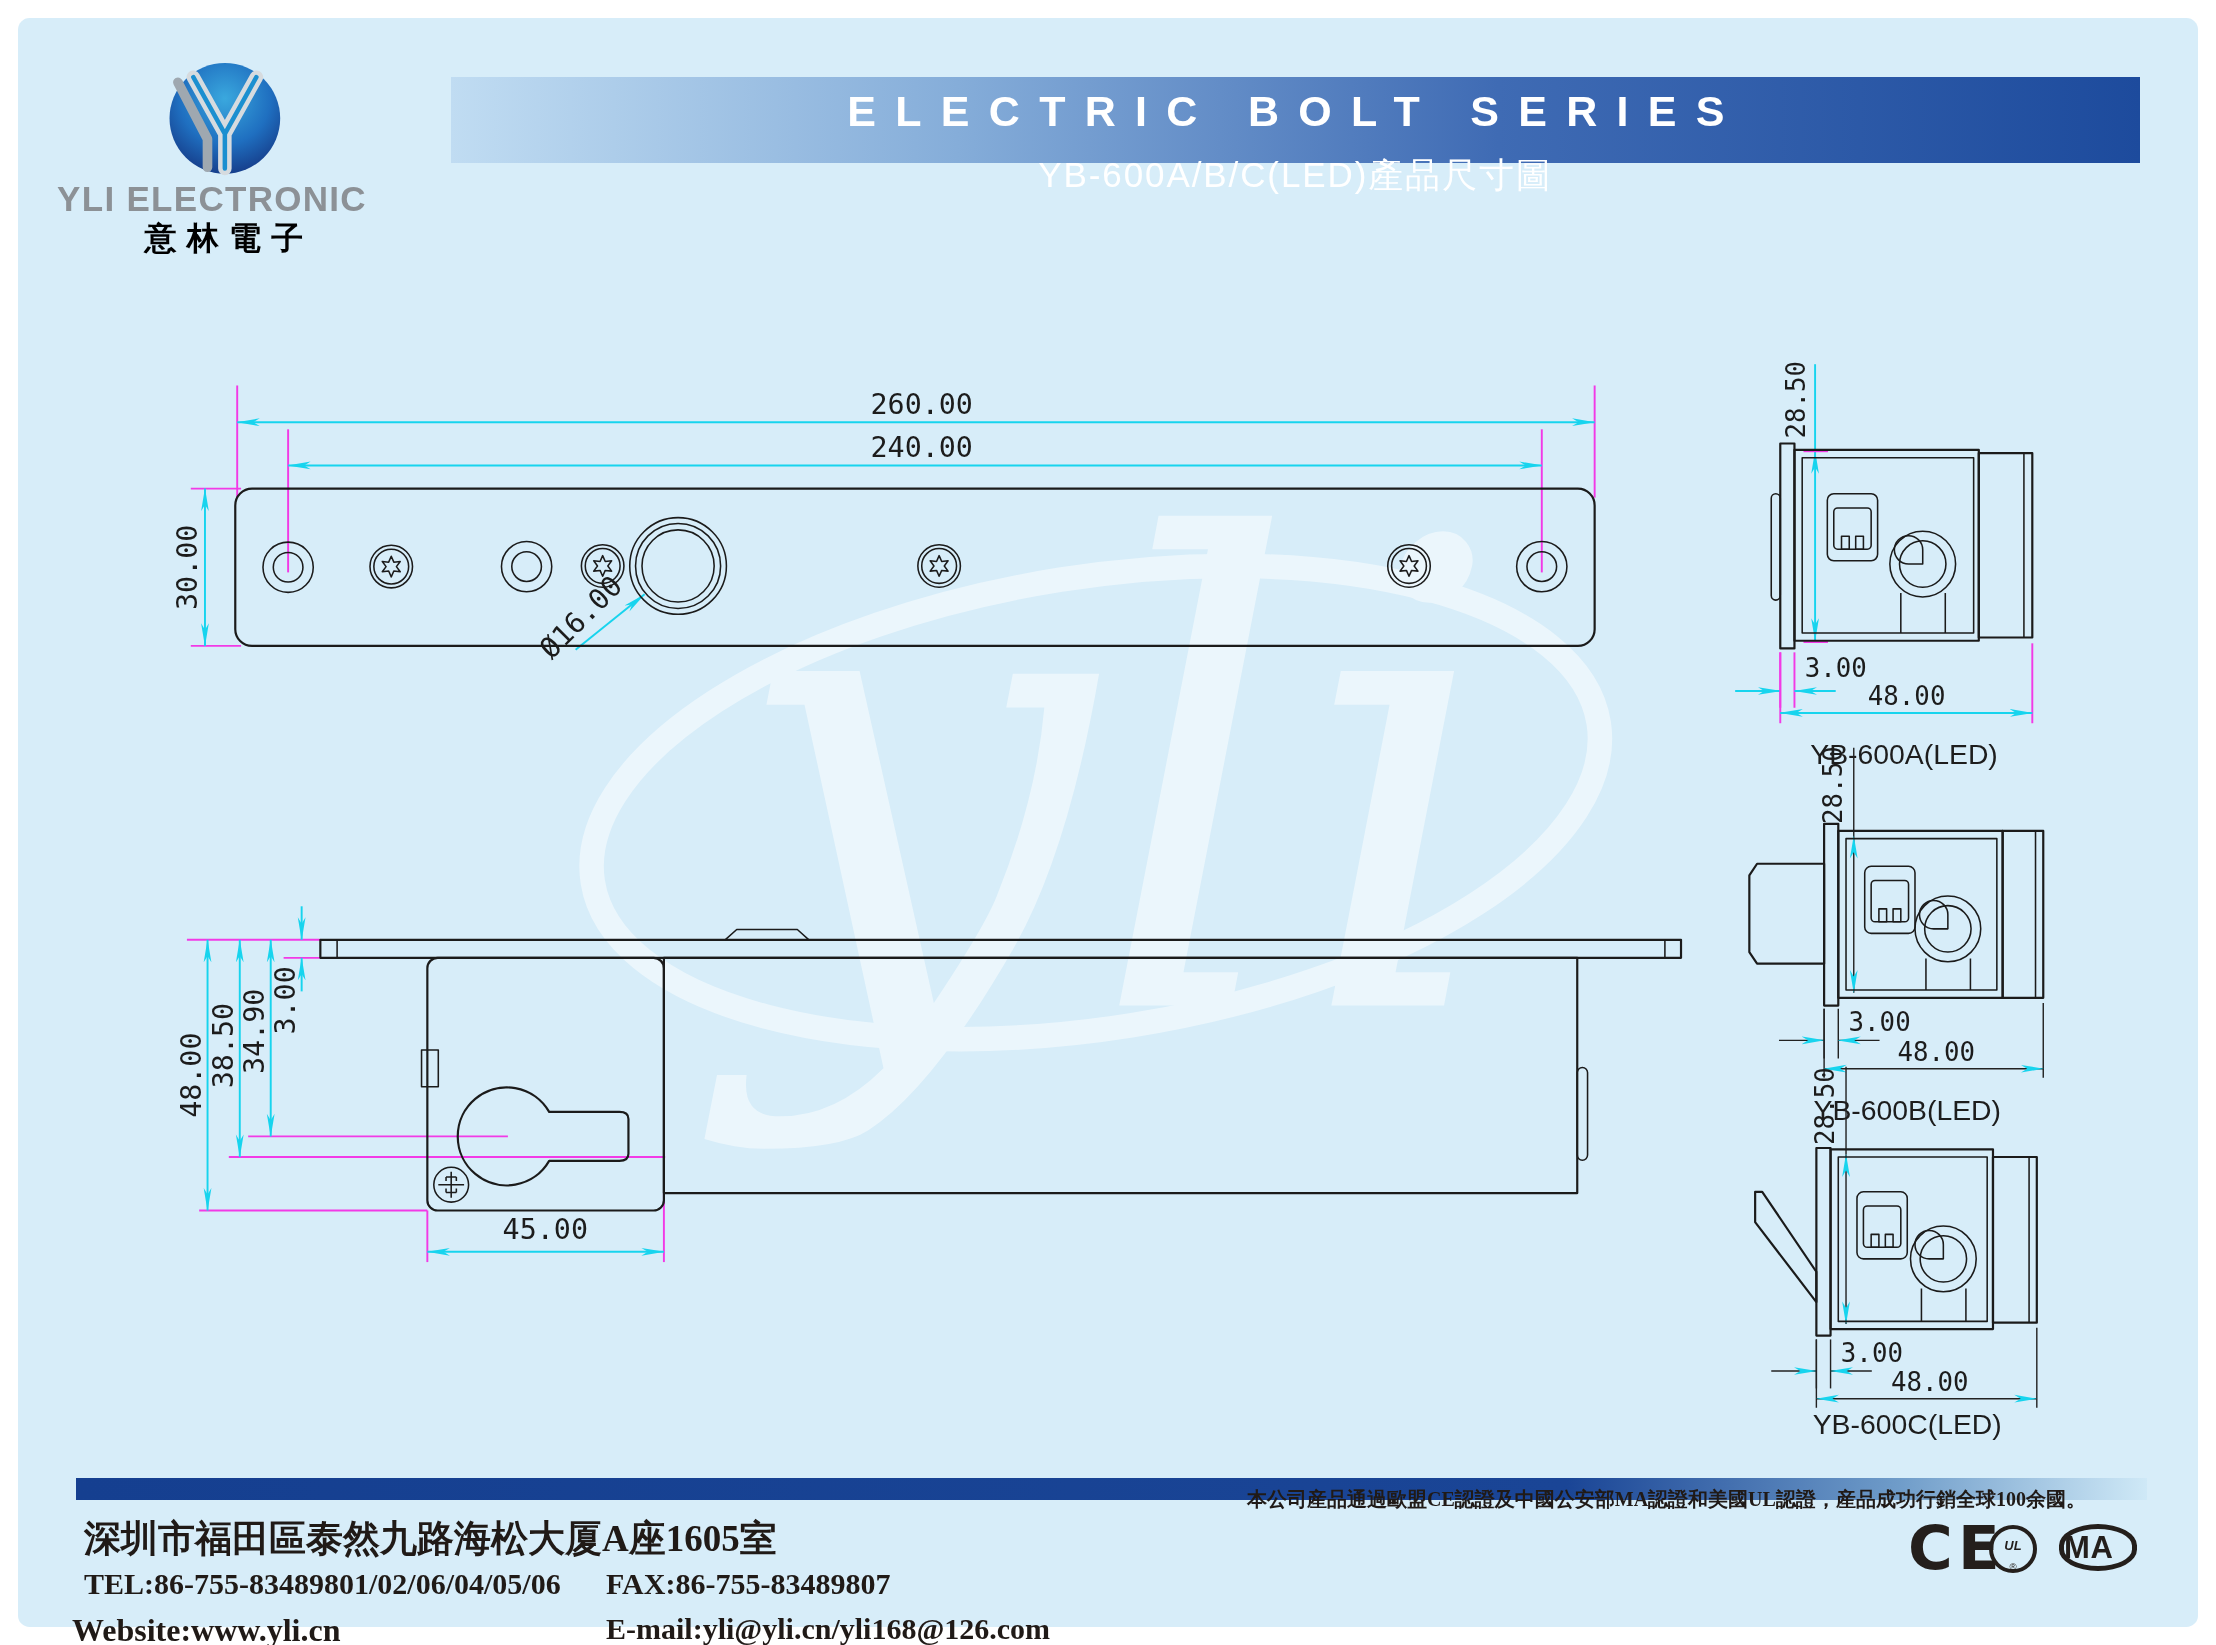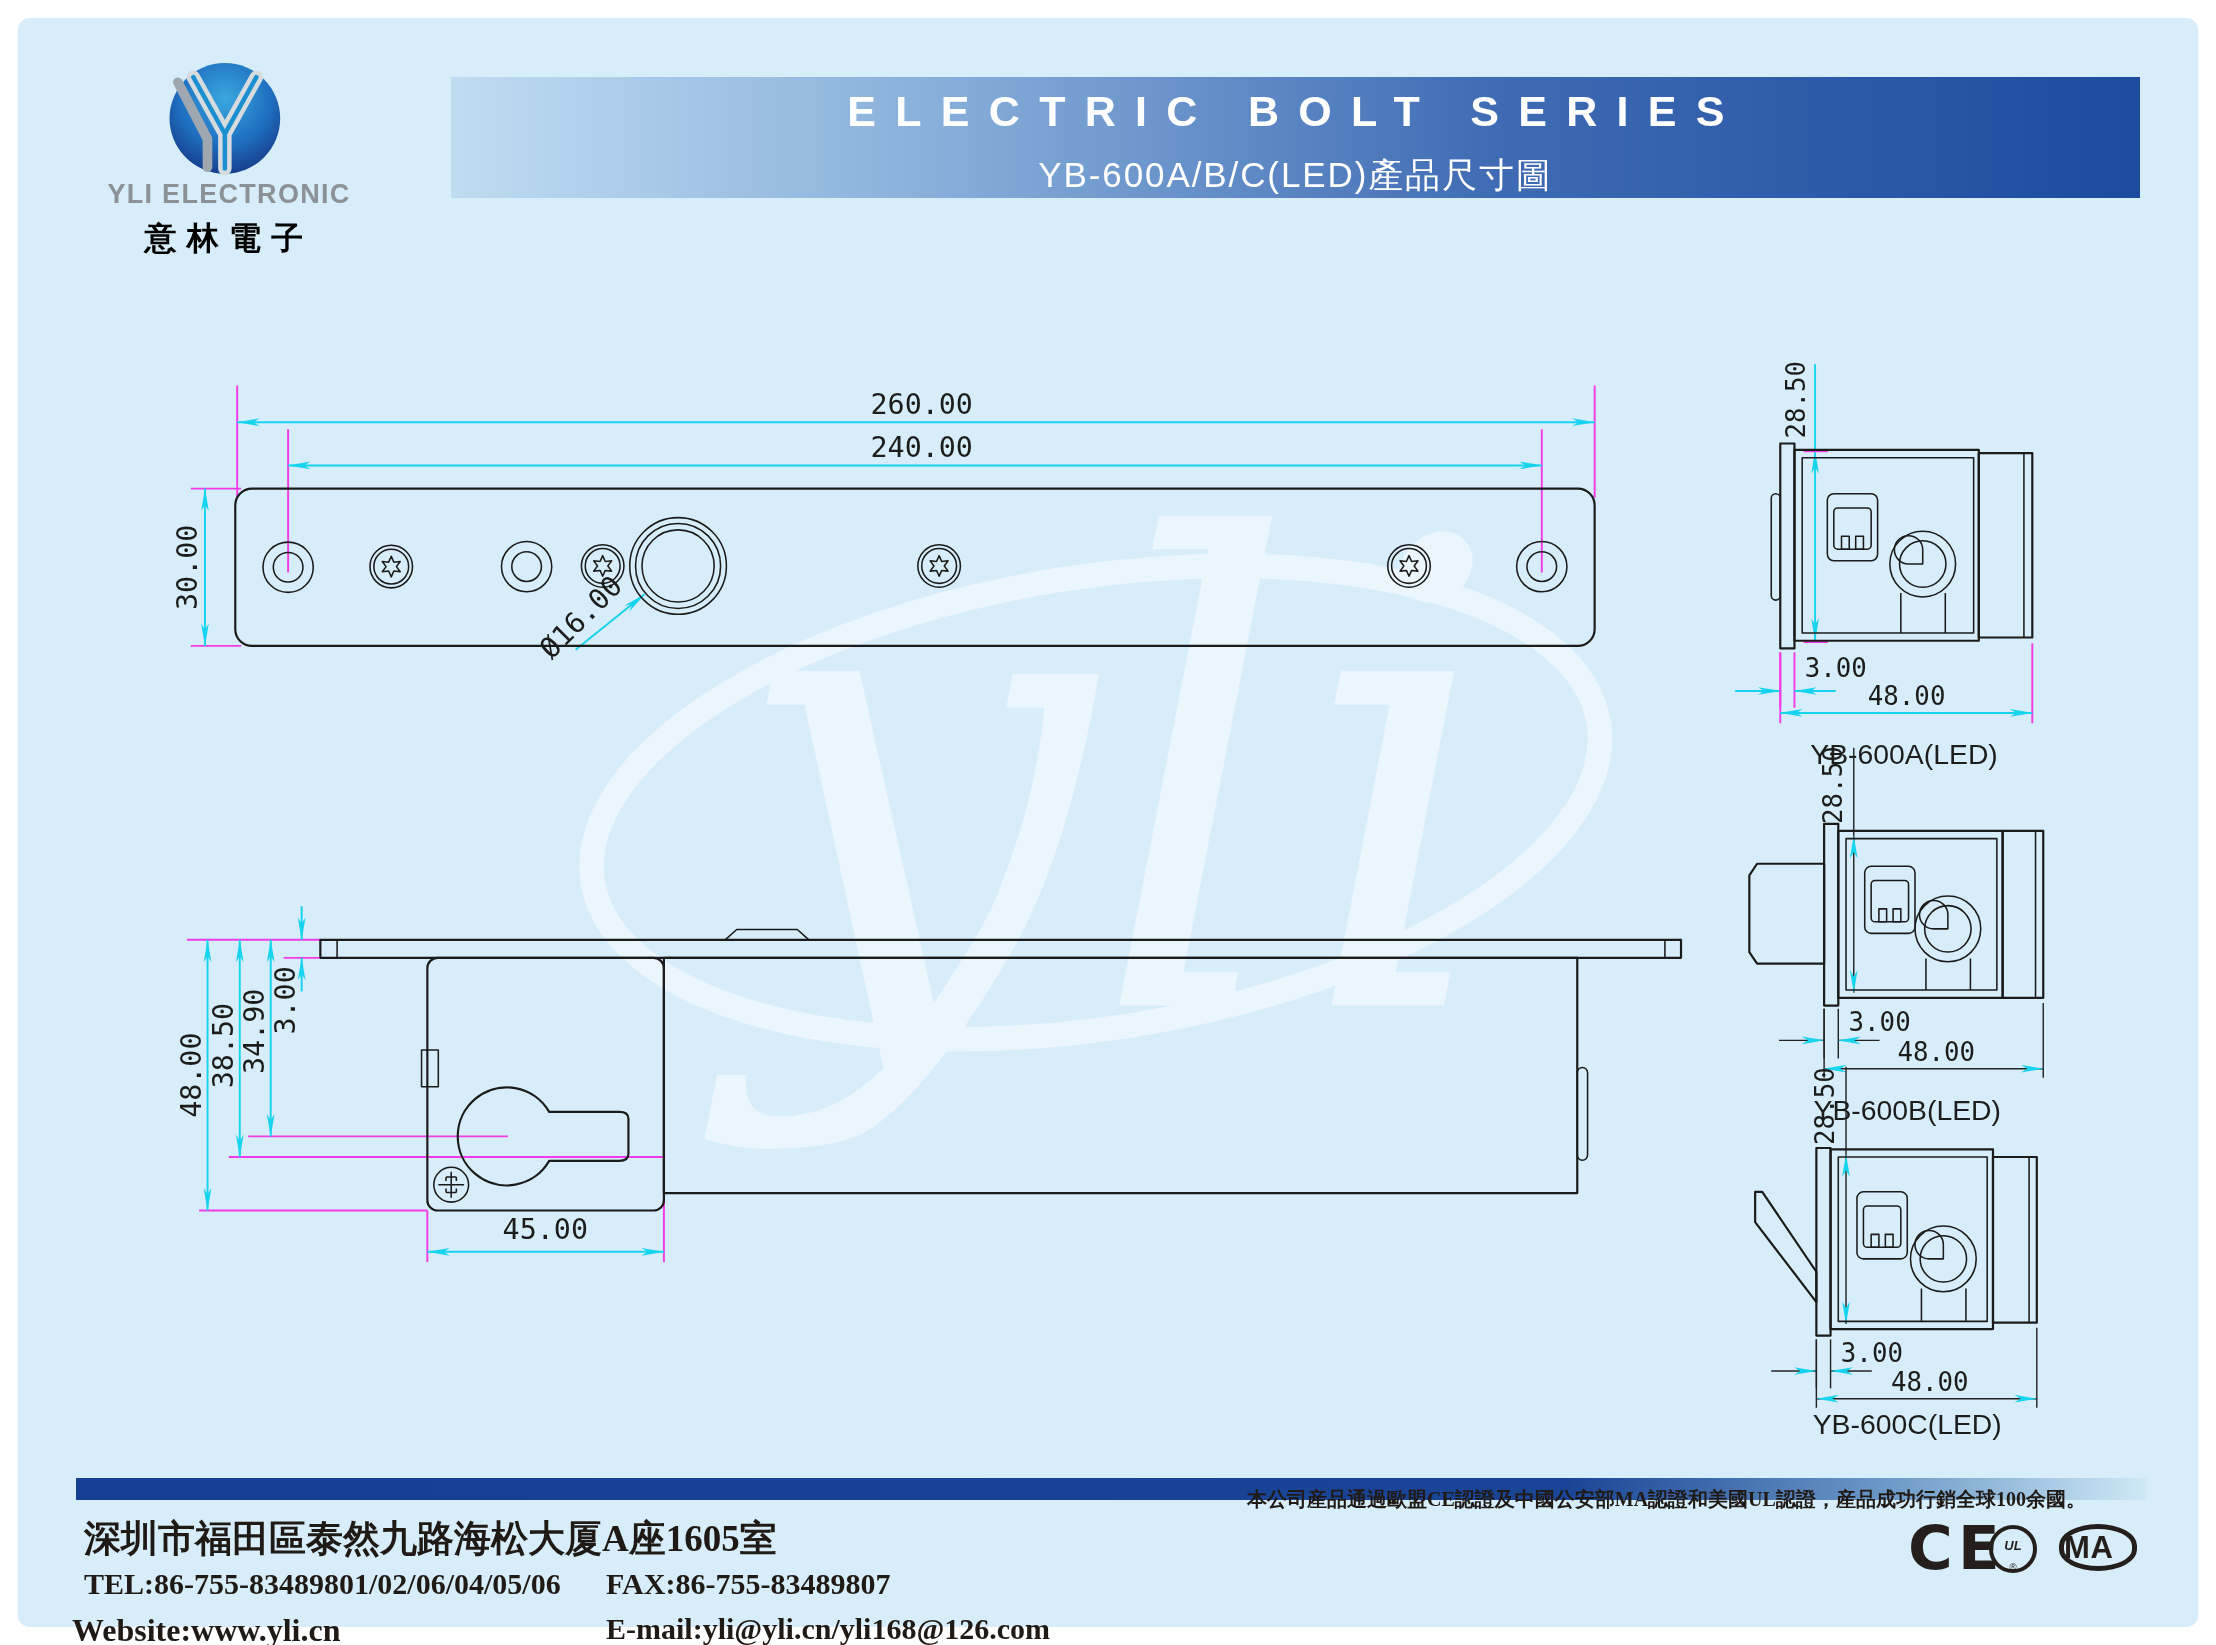--- a/index.html
+++ b/index.html
@@ -11,27 +11,27 @@
   
   .ln{stroke:#1b1b1b;stroke-width:3.4;fill:none;stroke-linejoin:round;}
   .ln2{stroke:#1b1b1b;stroke-width:2.4;fill:none;stroke-linejoin:round;}
   .cy{stroke:#17d4ee;stroke-width:3;fill:none;}
   .mg{stroke:#f23ae6;stroke-width:3;fill:none;}
   .bk{stroke:#222;stroke-width:2.2;fill:none;}
   .dim{font-family:"DejaVu Sans Mono",monospace;font-size:44px;fill:#1c1c1c;}
   .dimS{font-family:"DejaVu Sans Mono",monospace;font-size:40px;fill:#1c1c1c;}
   .vlabel{font-family:"Liberation Sans",sans-serif;font-size:44px;fill:#1d1d1d;}
   
-  .banner{position:absolute;left:451px;top:77px;width:1689px;height:121px;
+  .banner{position:absolute;left:451px;top:77px;width:1689px;height:86px;
           background:linear-gradient(90deg,#c0dcf2 0%,#85add9 30%,#3f6bb4 62%,#1d4b9d 100%);
           text-align:center;color:#fff;}
   .banner-title{margin-top:10.3px;font-size:43px;font-weight:bold;letter-spacing:19.3px;white-space:nowrap;}
   .banner-sub{margin-top:16px;font-size:35px;font-weight:normal;letter-spacing:1.9px;white-space:nowrap;}
-  .logo-en{position:absolute;left:71px;top:179px;width:316px;text-align:center;
-           font-size:27px;font-weight:bold;color:#8c9196;letter-spacing:1.3px;white-space:nowrap;}
+  .logo-en{position:absolute;left:54px;top:179px;width:316px;text-align:center;
+           font-size:35px;font-weight:bold;color:#8c9196;letter-spacing:1.3px;white-space:nowrap;}
   .logo-cn{position:absolute;left:71px;top:217px;width:316px;text-align:center;
            font-size:32px;font-weight:bold;color:#000000;letter-spacing:10.3px;white-space:nowrap;}
   
   .f-company{position:absolute;left:81px;top:1409px;font-size:49px;font-weight:bold;color:#111;
              letter-spacing:6.4px;white-space:nowrap;}
   .f-bar{position:absolute;left:76px;top:1478px;width:2071px;height:22px;
          background:linear-gradient(90deg,#153f90 0%,#1a4596 72%,#6f9cc9 88%,#cfe9f7 100%);}
   .serifb{font-family:"Liberation Serif",serif;font-weight:bold;color:#201a17;white-space:nowrap;}
   .f-address{position:absolute;left:84px;top:1514px;font-size:37px;}
   .f-tel{position:absolute;left:84px;top:1567px;font-size:30px;}

